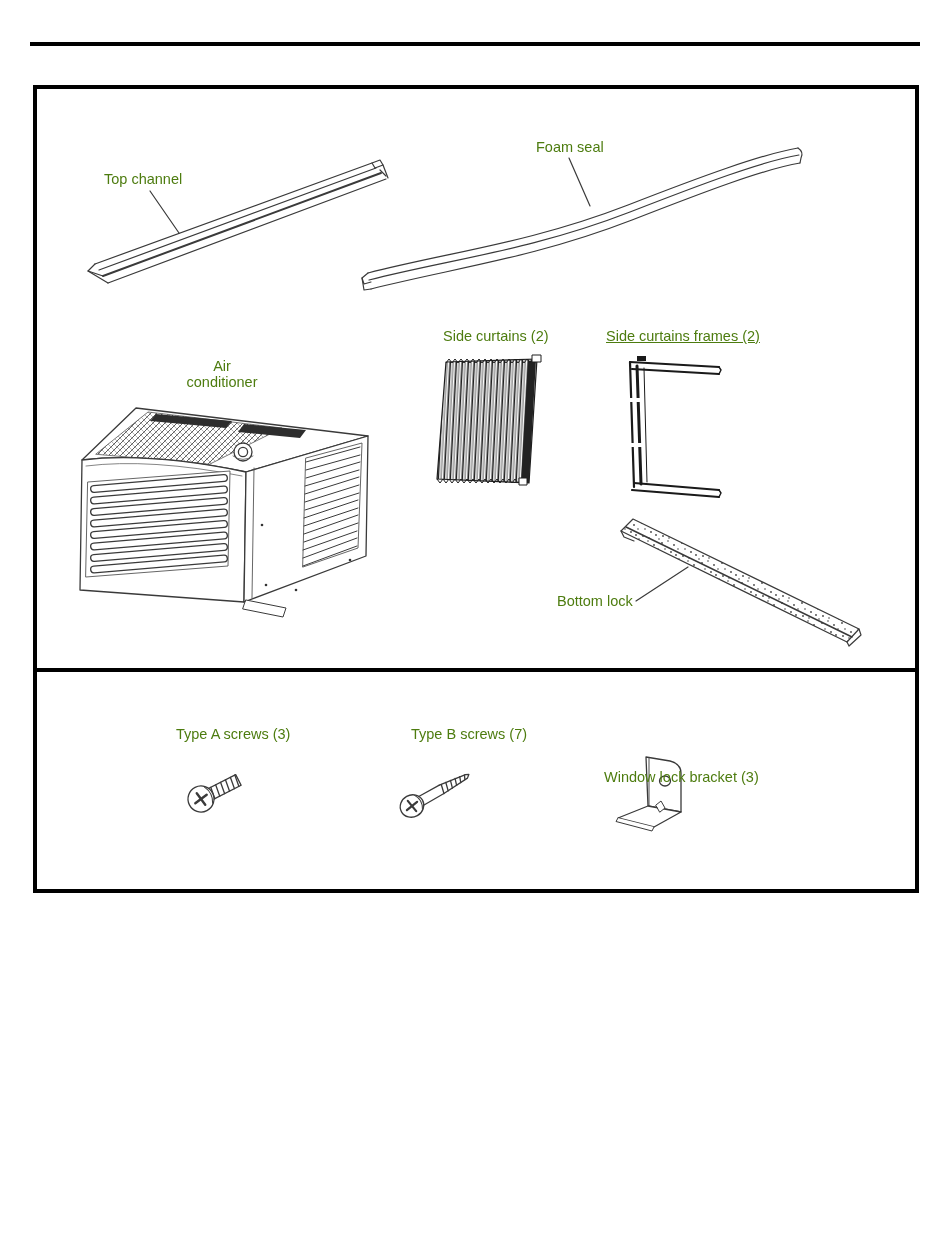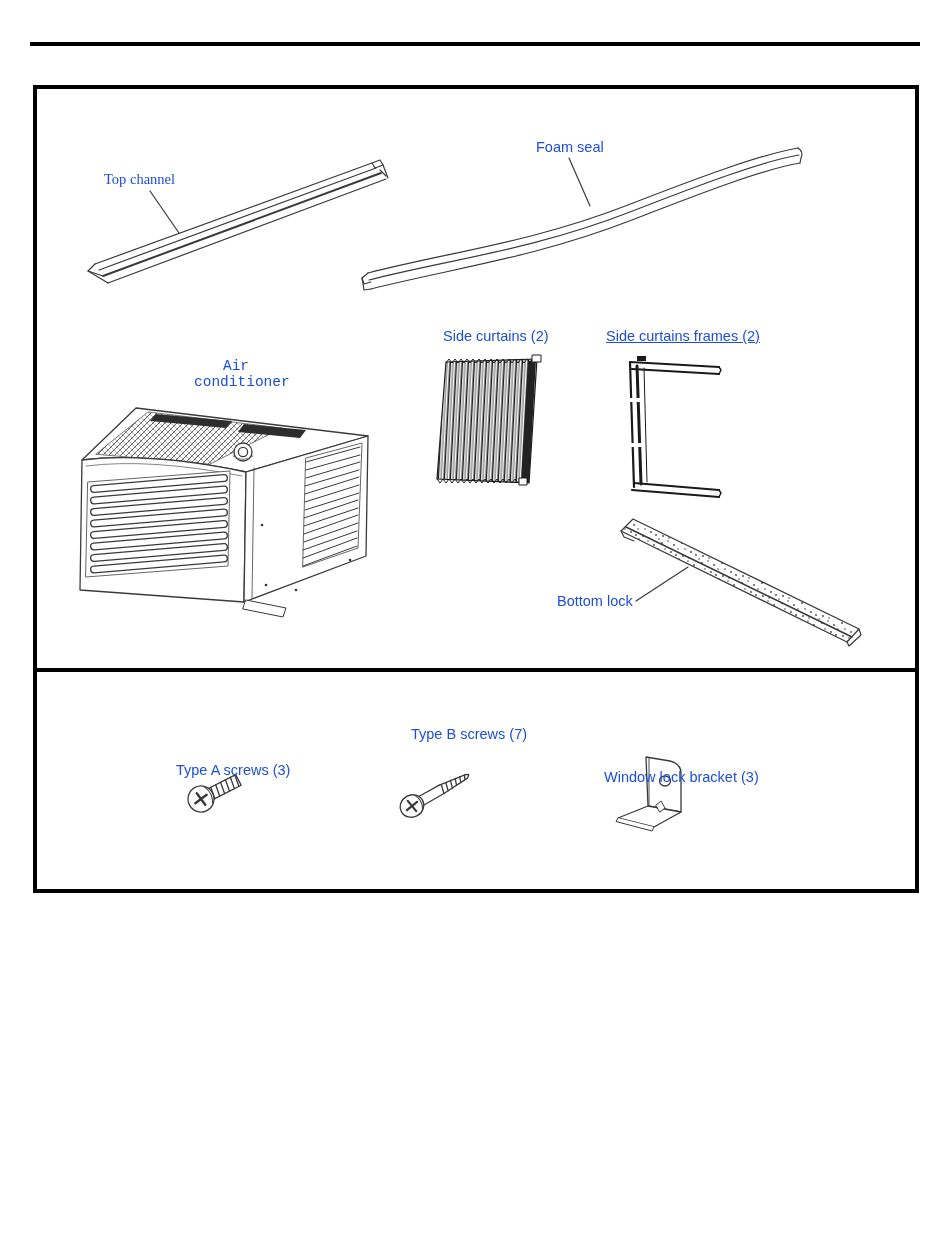--- a/index.html
+++ b/index.html
@@ -2,21 +2,21 @@
 <html><head>
 <meta charset="utf-8">
 <style>
   html,body{margin:0;padding:0;background:#ffffff;}
   .canvas{position:relative;width:950px;height:1248px;background:#ffffff;overflow:hidden;
           font-family:"Liberation Sans","DejaVu Sans",sans-serif;}
   .top-rule{position:absolute;left:30px;top:42px;width:890px;height:4px;background:#000;}
   .parts-box{position:absolute;left:33px;top:85px;width:878px;height:800px;border:4px solid #000;background:#fff;}
   .box-divider{position:absolute;left:33px;top:668px;width:886px;height:4px;background:#000;}
   .art{position:absolute;left:0;top:0;width:950px;height:1248px;}
-  .lbl{position:absolute;color:#1d4ed8;font-size:14.5px;line-height:16px;white-space:nowrap;}
+  .lbl{position:absolute;color:#4d7c0f;font-size:14.5px;line-height:16px;white-space:nowrap;}
   .lbl-center{white-space:normal;text-align:center;}
 </style>
 </head>
 <body>
 
 <div class="canvas">
 
   <div class="top-rule"></div>
   <div class="parts-box"></div>
   <div class="box-divider"></div>
@@ -201,23 +201,23 @@
     <g stroke="#3a3a3a" fill="none" stroke-width="1.3" stroke-linecap="round" stroke-linejoin="round">
       <path d="M646 757 L670 761 Q681 764 681 773 L681 812 L648 806 L646 757 Z" fill="#ffffff"></path>
       <path d="M649 758.5 L649 806" stroke-width="0.9"></path>
       <ellipse cx="665" cy="781" rx="5.5" ry="5"></ellipse>
       <path d="M648 806 L681 812 L654 827 L618 818 Z" fill="#ffffff"></path>
       <path d="M618 818 L616 821.5 L652 831 L654 827" fill="#ffffff" stroke-width="1"></path>
       <path d="M656 805 L661 801 L665 808 L660 812 Z" fill="#ffffff" stroke-width="1"></path>
     </g>
   </svg>
 
-  <div class="lbl" style="left:104px;top:171px;font-family:Liberation Serif, serif;">Top channel</div>
+  <div class="lbl" style="left:104px;top:171px;">Top channel</div>
   <div class="lbl" style="left:536px;top:139px;">Foam seal</div>
-  <div class="lbl lbl-center" style="left:194px;top:358px;width:84px;font-family:Liberation Mono, monospace;">Air conditioner</div>
+  <div class="lbl lbl-center" style="left:180px;top:358px;width:84px;">Air conditioner</div>
   <div class="lbl" style="left:443px;top:328px;">Side curtains (2)</div>
   <div class="lbl" style="left:606px;top:328px;text-decoration:underline;">Side curtains frames (2)</div>
   <div class="lbl" style="left:557px;top:593px;">Bottom lock</div>
-  <div class="lbl" style="left:176px;top:726px;margin-top:36px;">Type A screws (3)</div>
+  <div class="lbl" style="left:176px;top:726px;">Type A screws (3)</div>
   <div class="lbl" style="left:411px;top:726px;">Type B screws (7)</div>
   <div class="lbl" style="left:604px;top:729px;margin-top:40px;">Window lock bracket (3)</div>
 
 </div>
 
 </body></html>

